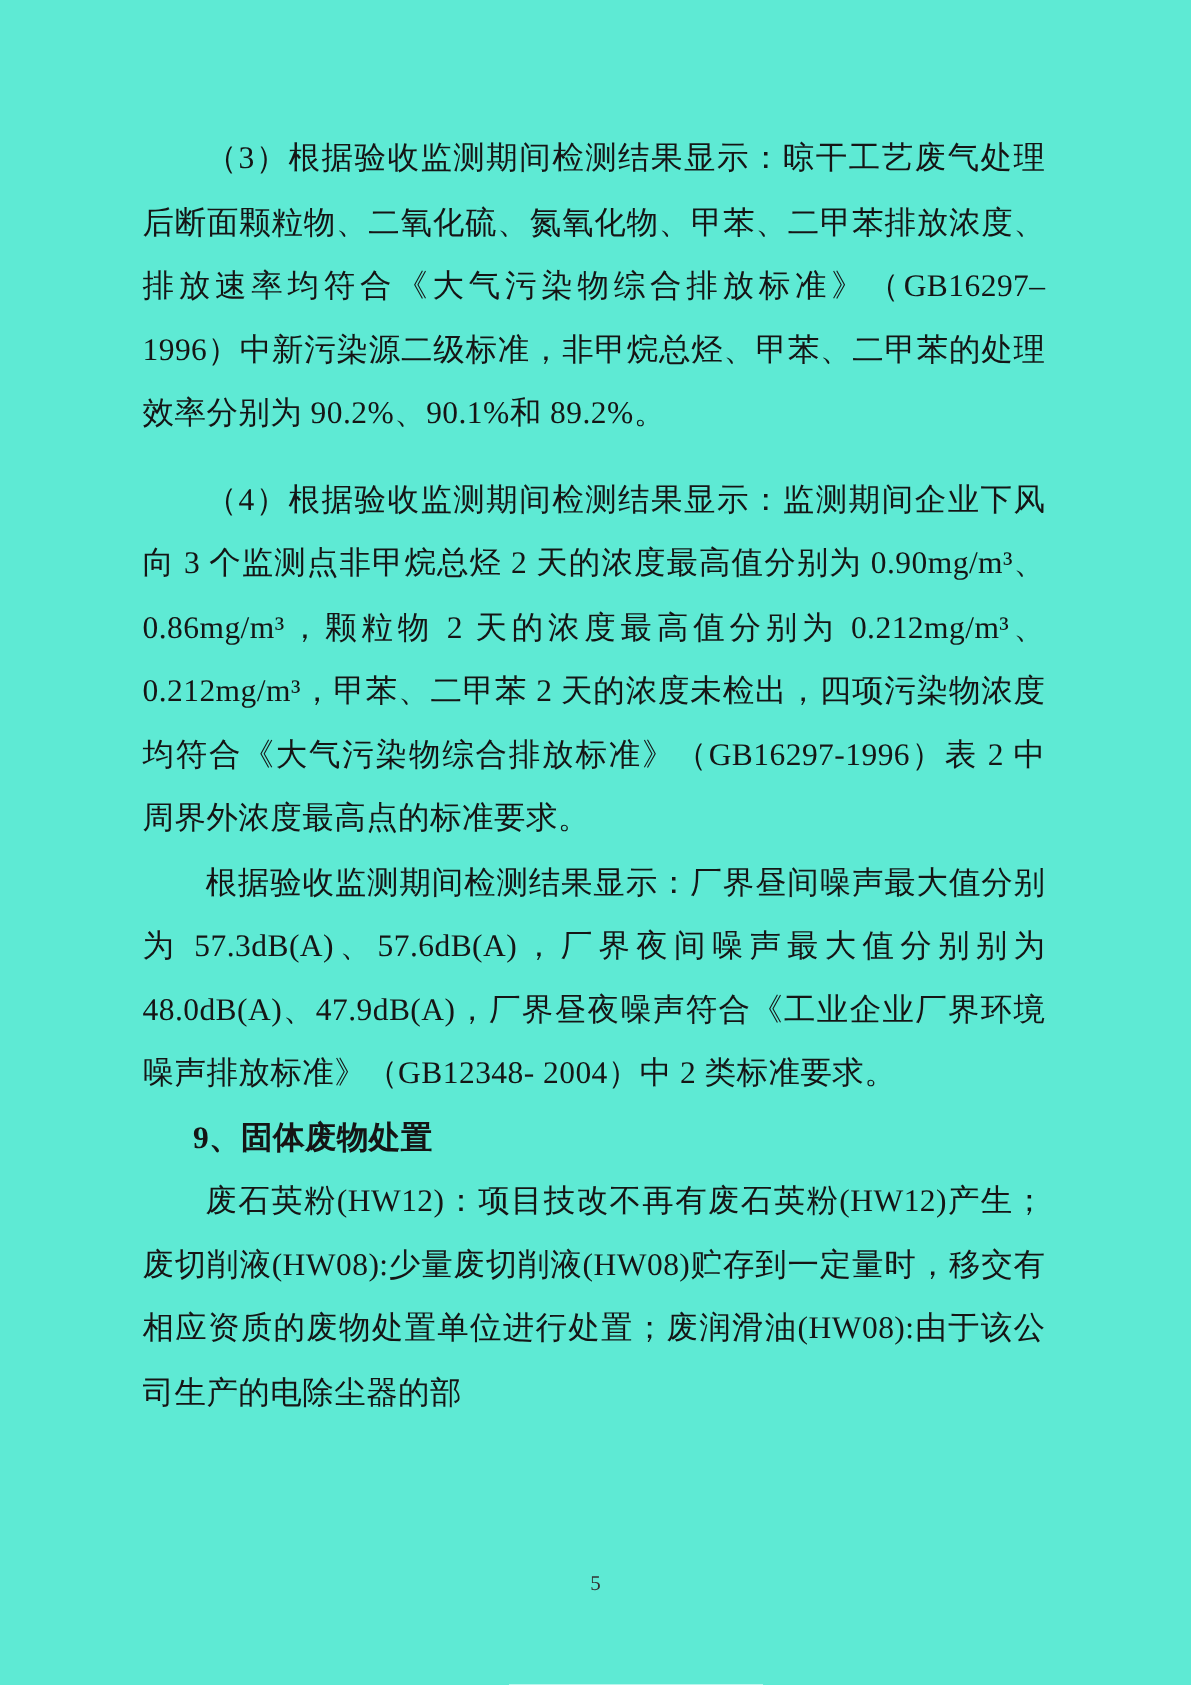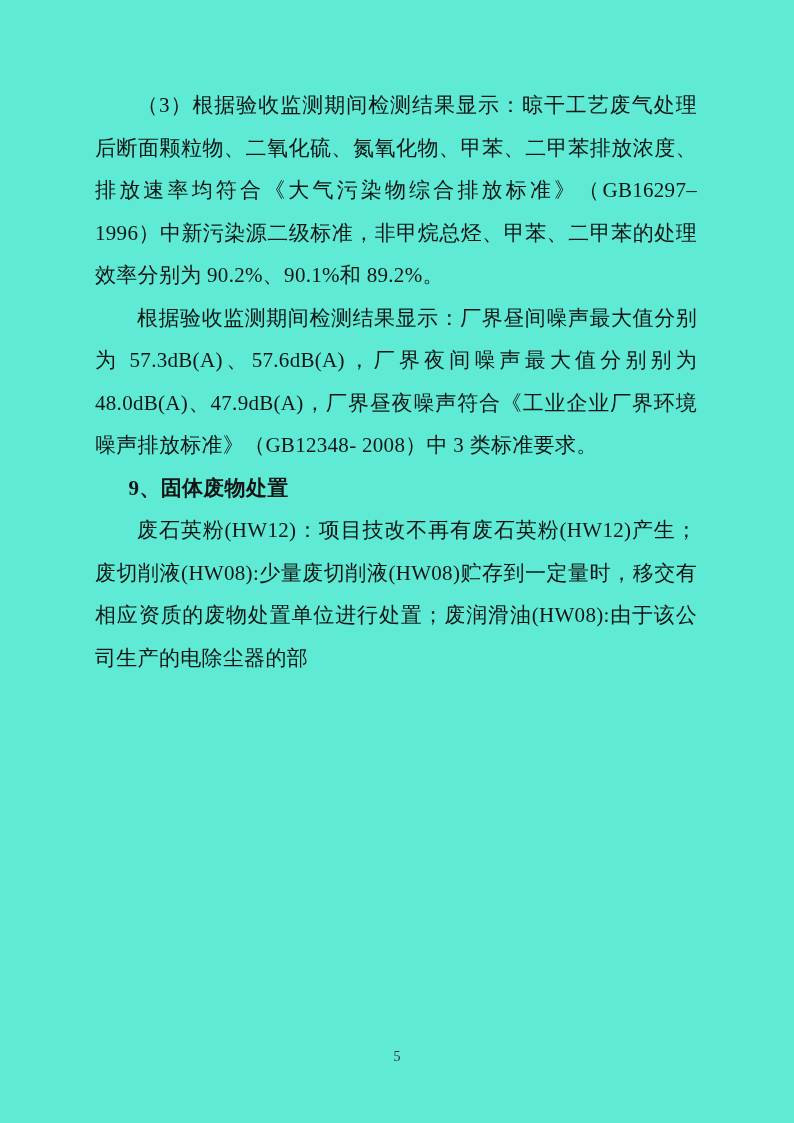--- a/index.html
+++ b/index.html
@@ -53,20 +53,21 @@
     font-size: 14px;
     color: #333333;
   }
 </style>
 </head>
 <body>
 
 <div class="page">
   <div class="content" id="content">
       <p class="body">（3）根据验收监测期间检测结果显示：晾干工艺废气处理后断面颗粒物、二氧化硫、氮氧化物、甲苯、二甲苯排放浓度、排放速率均符合《大气污染物综合排放标准》（GB16297–1996）中新污染源二级标准，非甲烷总烃、甲苯、二甲苯的处理效率分别为 90.2%、90.1%和 89.2%。</p>
-      <p class="body">根据验收监测期间检测结果显示：厂界昼间噪声最大值分别为 57.3dB(A)、57.6dB(A)，厂界夜间噪声最大值分别别为 48.0dB(A)、47.9dB(A)，厂界昼夜噪声符合《工业企业厂界环境噪声排放标准》（GB12348- 2008）中 3 类标准要求。</p>
+      <p class="body space-before">（4）根据验收监测期间检测结果显示：监测期间企业下风向 3 个监测点非甲烷总烃 2 天的浓度最高值分别为 0.90mg/m³、0.86mg/m³，颗粒物 2 天的浓度最高值分别为 0.212mg/m³、0.212mg/m³，甲苯、二甲苯 2 天的浓度未检出，四项污染物浓度均符合《大气污染物综合排放标准》（GB16297-1996）表 2 中周界外浓度最高点的标准要求。</p>
+      <p class="body">根据验收监测期间检测结果显示：厂界昼间噪声最大值分别为 57.3dB(A)、57.6dB(A)，厂界夜间噪声最大值分别别为 48.0dB(A)、47.9dB(A)，厂界昼夜噪声符合《工业企业厂界环境噪声排放标准》（GB12348- 2004）中 2 类标准要求。</p>
       <p class="heading">9、固体废物处置</p>
       <p class="body">废石英粉(HW12)：项目技改不再有废石英粉(HW12)产生；废切削液(HW08):少量废切削液(HW08)贮存到一定量时，移交有相应资质的废物处置单位进行处置；废润滑油(HW08):由于该公司生产的电除尘器的部</p>
     </div>
   <div class="footer">
     <span class="pagenum">5</span>
   </div>
 </div>
 
 </body></html>

